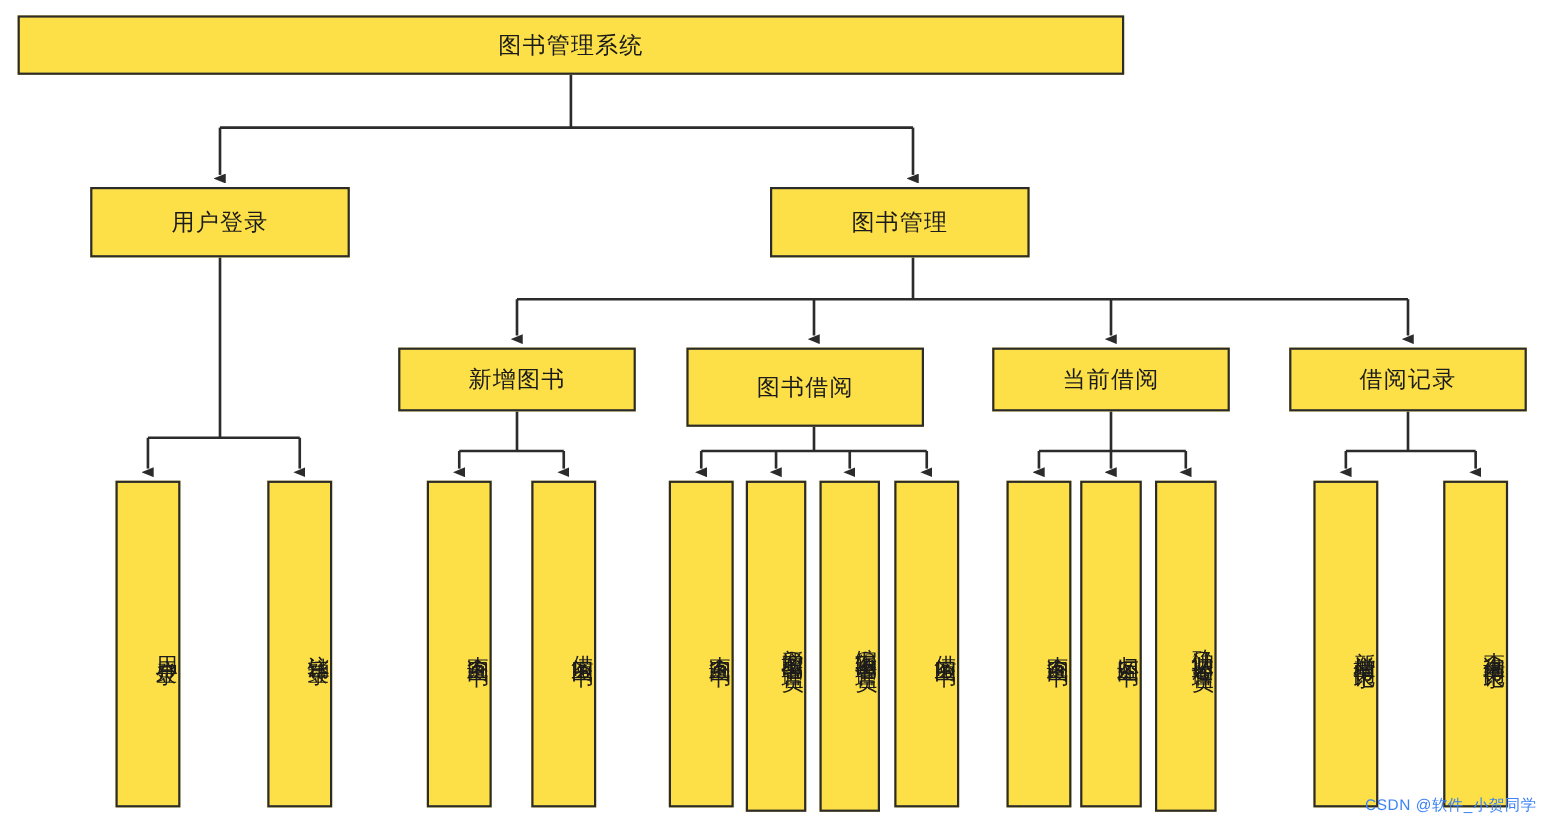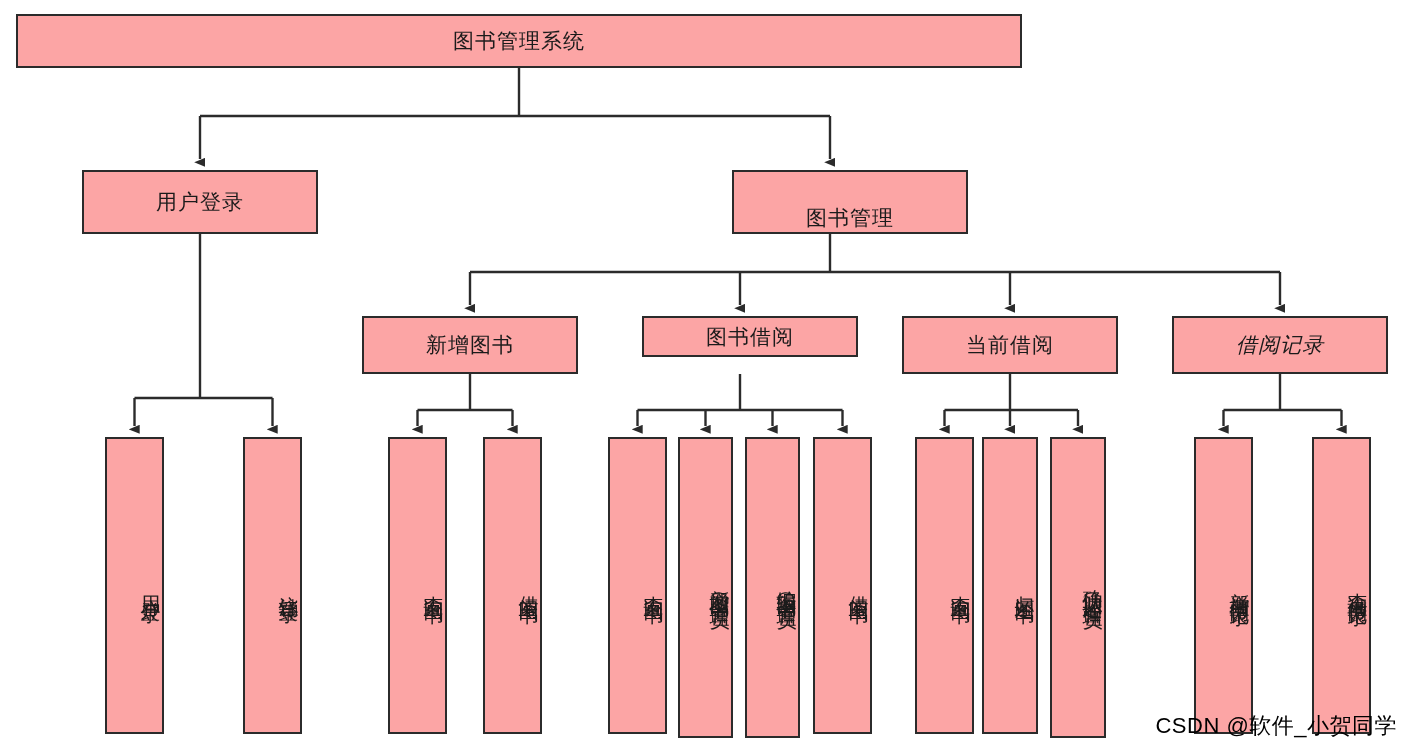--- a/index.html
+++ b/index.html
@@ -1,26 +1,26 @@
 <!DOCTYPE html>
 <html><head>
 <meta charset="utf-8">
 <style>
   html,body{margin:0;padding:0;background:#ffffff;}
   body{font-family:"Liberation Sans","DejaVu Sans",sans-serif;}
   #stage{position:relative;width:1405px;height:747px;background:#ffffff;overflow:hidden;}
   #wires{position:absolute;left:0;top:0;width:1405px;height:747px;}
-  .node{position:absolute;box-sizing:border-box;background:#fca5a5;border:2px solid #2b2b2b;
+  .node{position:absolute;box-sizing:border-box;background:#fde047;border:2px solid #2b2b2b;
         display:flex;align-items:center;justify-content:center;color:#1b1b1b;}
   .node.h{font-size:21px;letter-spacing:1px;}
   .node.v{writing-mode:vertical-rl;text-orientation:upright;font-size:20px;line-height:1.16;
           letter-spacing:3px;padding:10px 0;align-items:flex-start;justify-content:center;}
   .node .lbl{white-space:pre;}
   .node.v .lbl{white-space:normal;}
-  #watermark{position:absolute;right:8px;bottom:6px;font-size:22px;color:#000000;
+  #watermark{position:absolute;right:8px;bottom:6px;font-size:14px;color:#3b82f6;
              letter-spacing:.5px;white-space:nowrap;}
 </style>
 </head>
 <body>
 
 <div id="stage">
   <svg id="wires" viewBox="0 0 1405 747" xmlns="http://www.w3.org/2000/svg">
     <defs>
       <marker id="arw" markerWidth="9" markerHeight="11" refX="1.2" refY="5.2" orient="auto" markerUnits="userSpaceOnUse">
         <path d="M0,0 L9,0 L4.5,11 Z" fill="#2b2b2b"></path>
@@ -63,33 +63,33 @@
       </g>
   </svg>
 
   <div id="nodes">
       <div class="node h" style="left: 16px; top: 14px; width: 1006px; height: 54px;">
         <span class="lbl">图书管理系统</span>
       </div>
       <div class="node h" style="left: 82px; top: 170px; width: 236px; height: 64px;">
         <span class="lbl">用户登录</span>
       </div>
-      <div class="node h" style="left: 732px; top: 170px; width: 236px; height: 64px; align-items: flex-end;">
+      <div class="node h" style="left: 700px; top: 170px; width: 236px; height: 64px;">
         <span class="lbl">图书管理</span>
       </div>
       <div class="node h" style="left: 362px; top: 316px; width: 216px; height: 58px;">
         <span class="lbl">新增图书</span>
       </div>
-      <div class="node h" style="left: 642px; top: 316px; width: 216px; height: 41px;">
+      <div class="node h" style="left: 624px; top: 316px; width: 216px; height: 72px;">
         <span class="lbl">图书借阅</span>
       </div>
       <div class="node h" style="left: 902px; top: 316px; width: 216px; height: 58px; font-family: Liberation Mono, monospace;">
         <span class="lbl">当前借阅</span>
       </div>
-      <div class="node h" style="left: 1172px; top: 316px; width: 216px; height: 58px; font-style: italic;">
+      <div class="node h" style="left: 1172px; top: 316px; width: 216px; height: 58px;">
         <span class="lbl">借阅记录</span>
       </div>
       <div class="node v" style="left: 105px; top: 437px; width: 59px; height: 297px;">
         <span class="lbl">用户登录</span>
       </div>
       <div class="node v" style="left: 243px; top: 437px; width: 59px; height: 297px;">
         <span class="lbl">注销登录</span>
       </div>
       <div class="node v" style="left: 388px; top: 437px; width: 59px; height: 297px;">
         <span class="lbl">查询图书</span>

